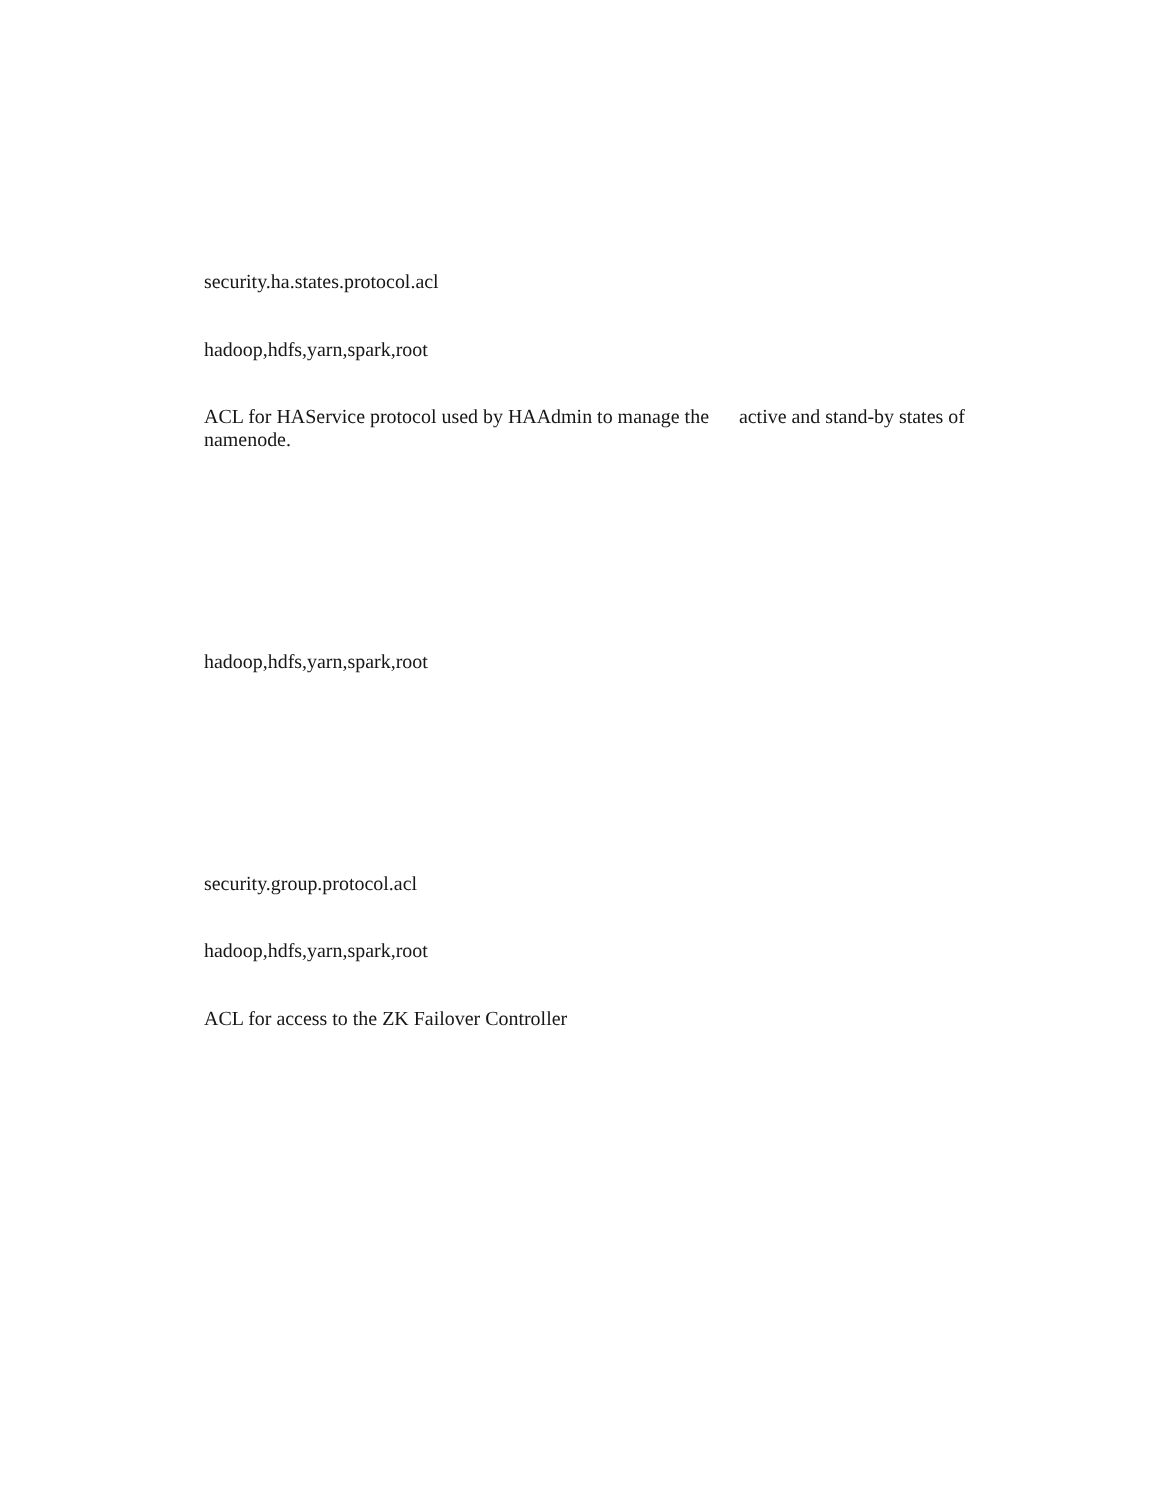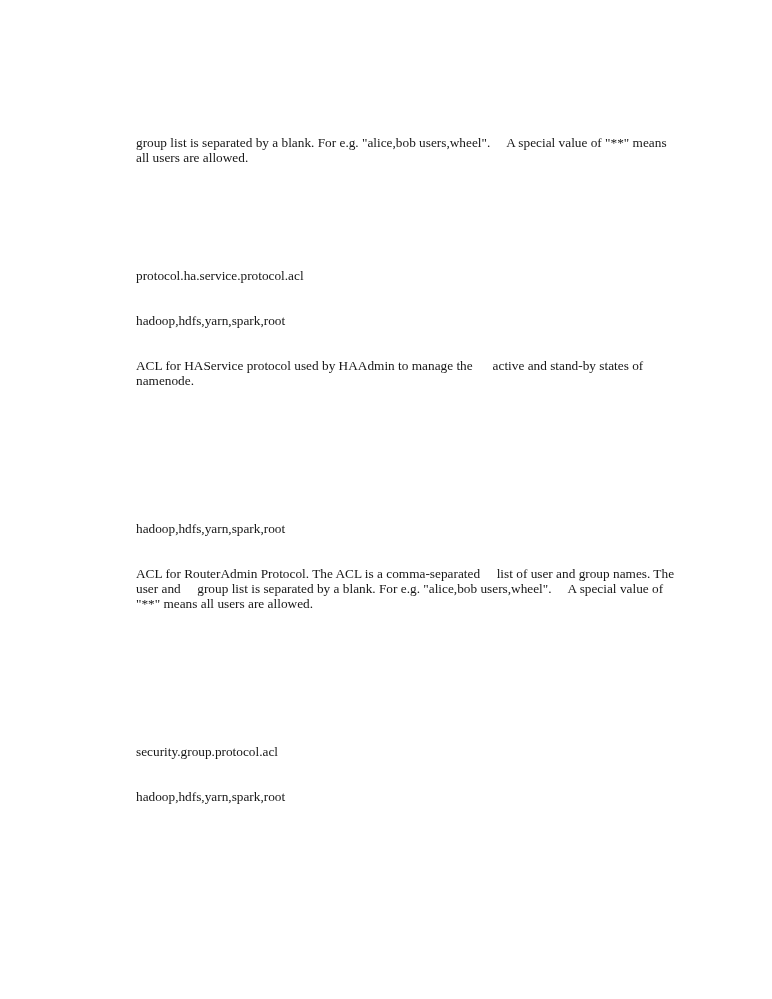--- a/index.html
+++ b/index.html
@@ -24,36 +24,35 @@
   .prop-block + .prop-block {
     margin-top: 28px;
   }
   .line { min-height: 0; }
 </style>
 </head>
 <body>
 
 <div class="page">
 
-  <p class="para">group list is separated by a blank. For e.g. "alice,bob users,wheel".     A special value of "**" means all users are allowed.</p>
 
   <section class="prop-block">
-    <div class="line">protocol.ha.service.protocol.acl</div>
+    <div class="line">security.ha.states.protocol.acl</div>
     <div class="line">hadoop,hdfs,yarn,spark,root</div>
     <div class="line">ACL for HAService protocol used by HAAdmin to manage the      active and stand-by states of namenode.</div>
   </section>
 
   <section class="prop-block">
     <div class="line">hadoop,hdfs,yarn,spark,root</div>
-    <div class="line">ACL for RouterAdmin Protocol. The ACL is a comma-separated     list of user and group names. The user and     group list is separated by a blank. For e.g. "alice,bob users,wheel".     A special value of "**" means all users are allowed.</div>
   </section>
 
   <section class="prop-block">
     <div class="line">security.group.protocol.acl</div>
     <div class="line">hadoop,hdfs,yarn,spark,root</div>
+    <div class="line">ACL for access to the ZK Failover Controller</div>
   </section>
 
   <section class="prop-block">
     
     
     
   </section>
 
   
 

